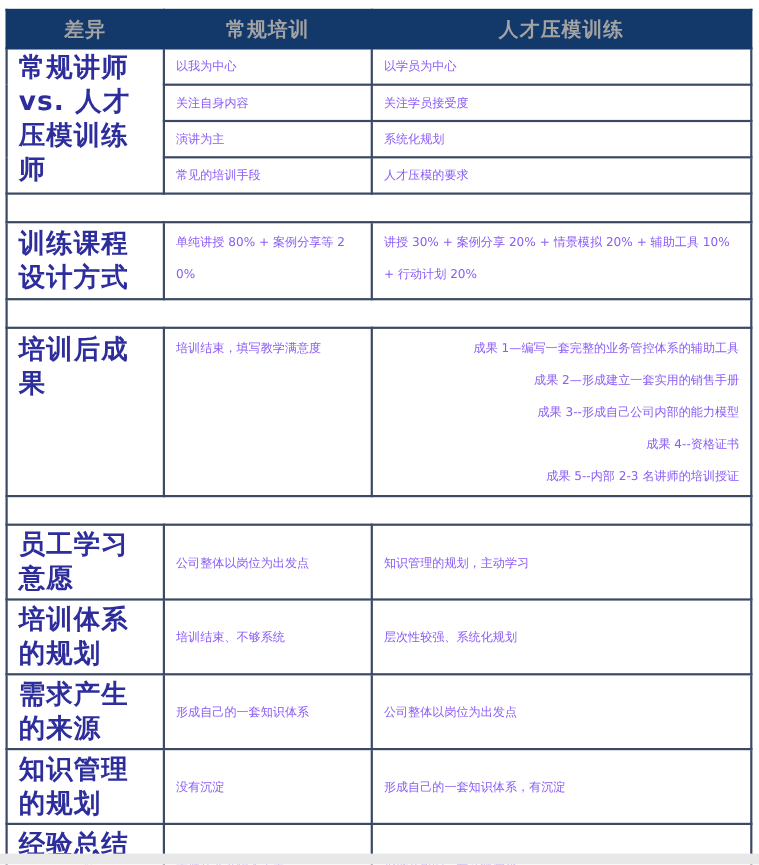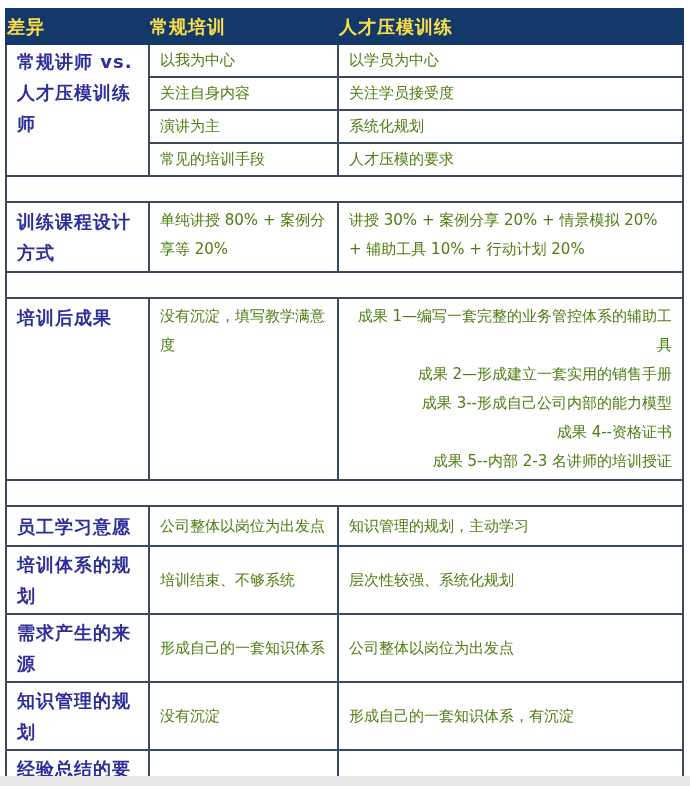--- a/index.html
+++ b/index.html
@@ -19,43 +19,43 @@
     table-layout: fixed;
     width: 677px;
     margin: 8px 8px 0 5px;
   }
   col.c1 { width: 143px; }
   col.c2 { width: 189px; }
   col.c3 { width: 345px; }
 
   th.head {
     background: #13386a;
-    color: #fde047;
+    color: #a3a3a3;
     font-size: 18px;
     font-weight: bold;
     height: 33px;
-    text-align: left;
+    text-align: center;
     border: 2px solid #13386a;
     padding: 0;
     letter-spacing: 1px;
   }
   td {
     border: 2px solid #3b4963;
-    font-size: 15px;
-    color: #4d7c0f;
+    font-size: 11px;
+    color: #8b5cf6;
     padding: 3px 10px;
     line-height: 29px;
     vertical-align: top;
     word-break: break-all;
     overflow: hidden;
   }
   td.label {
     color: #2d2d9c;
     font-weight: bold;
-    font-size: 18px;
+    font-size: 24px;
     line-height: 31px;
     letter-spacing: 1px;
   }
   tr.sub td { height: 27px; padding-top: 1px; padding-bottom: 1px; }
   tr.spacer td { height: 24px; padding: 0; border-left: 2px solid #3b4963; border-right: 2px solid #3b4963; }
   tr.simple td { height: 34px; vertical-align: middle; padding-top: 2px; padding-bottom: 2px; }
   td.outcomes-cell div { display: block; text-align: right; }
   .bottom-bar {
     position: absolute;
     left: 0;
@@ -109,21 +109,21 @@
     <td>单纯讲授 80% + 案例分享等 20%</td>
     <td>讲授 30% + 案例分享 20% + 情景模拟 20% + 辅助工具 10% + 行动计划 20%</td>
   </tr>
 
   <tr class="spacer">
         <td colspan="3"></td>
       </tr>
 
   <tr>
     <td class="label">培训后成果</td>
-    <td>没有沉淀，填写教学满意度</td>
+    <td>培训结束，填写教学满意度</td>
     <td class="outcomes-cell">
       <div>成果 1—编写一套完整的业务管控体系的辅助工具</div>
       <div>成果 2—形成建立一套实用的销售手册</div>
       <div>成果 3--形成自己公司内部的能力模型</div>
       <div>成果 4--资格证书</div>
       <div>成果 5--内部 2-3 名讲师的培训授证</div>
     </td>
   </tr>
 
   <tr class="spacer">

